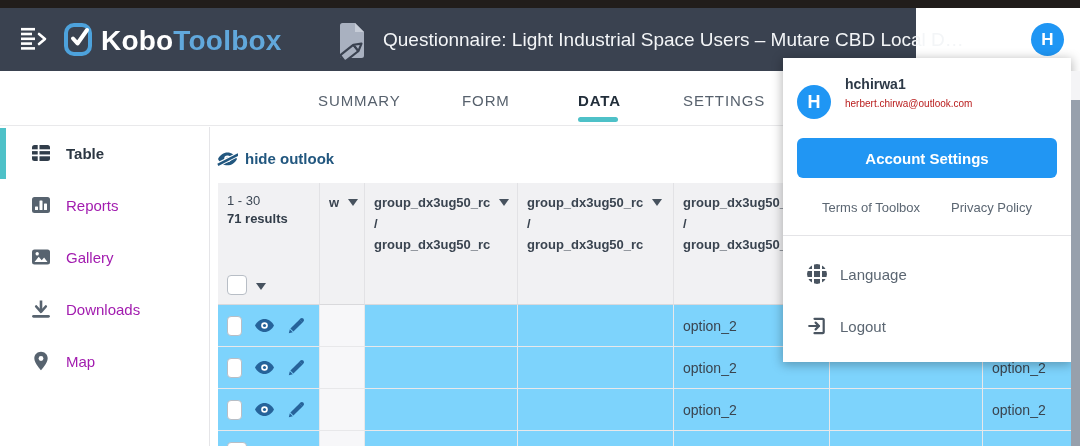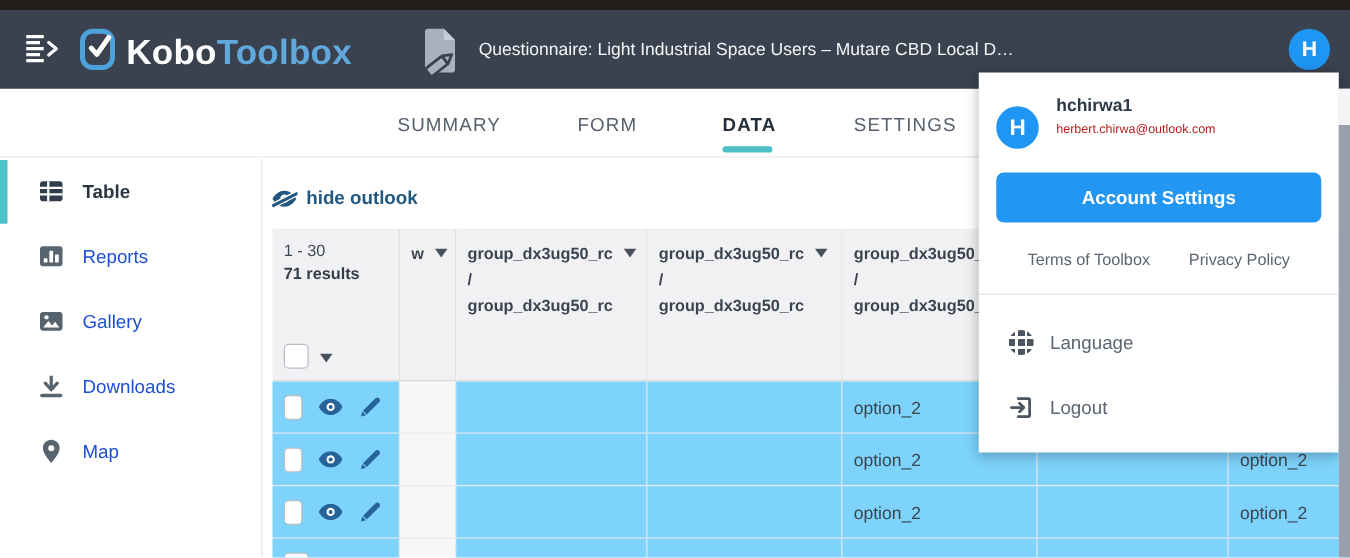--- a/index.html
+++ b/index.html
@@ -4,39 +4,39 @@
 <style>
   * { margin:0; padding:0; box-sizing:border-box; }
   html,body { width:1080px; height:446px; }
   body {
     position:relative; overflow:hidden; background:#fff;
     font-family:"Liberation Sans", sans-serif;
     -webkit-font-smoothing:antialiased;
   }
   
   .topstrip { position:absolute; left:0; top:0; width:1080px; height:8px; background:#211d1b; }
-  .topbar { position:absolute; left:0; top:8px; width:1080px; height:63px; background:#3a4250; z-index:10; }
+  .topbar { position:absolute; left:0; top:8px; width:916px; height:63px; background:#3a4250; z-index:10; }
   .menu-toggle { position:absolute; left:20px; top:19px; width:30px; height:24px; cursor:pointer; }
   .brand { position:absolute; left:63px; top:13px; display:flex; align-items:center; cursor:pointer; }
   .brand-text { margin-left:8px; font-size:28px; font-weight:700; letter-spacing:.2px; line-height:36px; }
   .brand-kobo { color:#ffffff; }
   .brand-toolbox { color:#61a8dc; }
   .form-icon { position:absolute; left:334px; top:13px; }
-  .form-title { position:absolute; left:383px; top:0; height:63px; line-height:63px; font-size:14px; color:#f3f5f7; white-space:nowrap; }
+  .form-title { position:absolute; left:383px; top:0; height:63px; line-height:63px; font-size:19px; color:#f3f5f7; white-space:nowrap; }
   .avatar-top { position:absolute; left:1031px; top:15px; width:33px; height:33px; border-radius:50%;
     background:#1f96f4; color:#fff; font-size:17px; font-weight:700; text-align:center; line-height:33px; cursor:pointer; }
   
   .tabsbar { position:absolute; left:0; top:71px; width:1080px; height:55px; background:#fff; border-bottom:1px solid #e9e9eb; z-index:2; }
   .tab { position:absolute; top:21px; font-size:15px; letter-spacing:.9px; color:#57616d; cursor:pointer; white-space:nowrap; }
   .tab.active { color:#222e3a; font-weight:700; }
   .tab-underline { position:absolute; left:578px; top:46px; width:40px; height:5px; border-radius:3px; background:#4ec1c8; }
   
   .sidebar { position:absolute; left:0; top:127px; width:210px; height:319px; background:#fff; border-right:1px solid #e5e5e8; z-index:3; }
   .side-item { position:relative; height:52px; display:flex; align-items:center; padding-left:30px; cursor:pointer; }
-  .side-item .lbl { margin-left:14px; font-size:15px; color:#1d4ed8; }
+  .side-item .lbl { margin-left:14px; font-size:15px; color:#a21caf; }
   .side-item.active .lbl { color:#2b3642; font-weight:700; }
   .active-bar { position:absolute; left:0; top:1px; width:6px; height:51px; background:#4ec1c8; }
   .sideicon { width:22px; height:22px; flex:0 0 22px; }
   
   .hide-fields { position:absolute; left:217px; top:150px; display:flex; align-items:center; gap:7px;
     color:#22577f; font-size:15px; font-weight:600; cursor:pointer; z-index:2; }
   
   .datatable { position:absolute; left:218px; top:183px; width:877px; z-index:1; }
   .t-row { display:grid; grid-template-columns:102px 45px 153px 156px 156px 153px 112px; }
   .h-cell { background:#f1f1f3; border-right:1px solid #e2e2e5; border-bottom:1px solid #d9d9dc;

